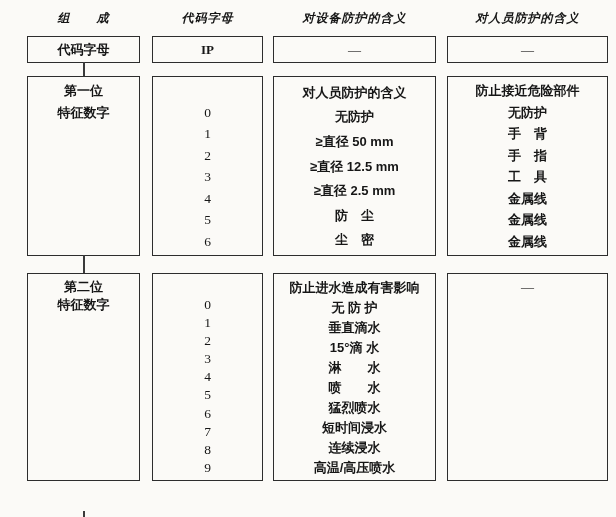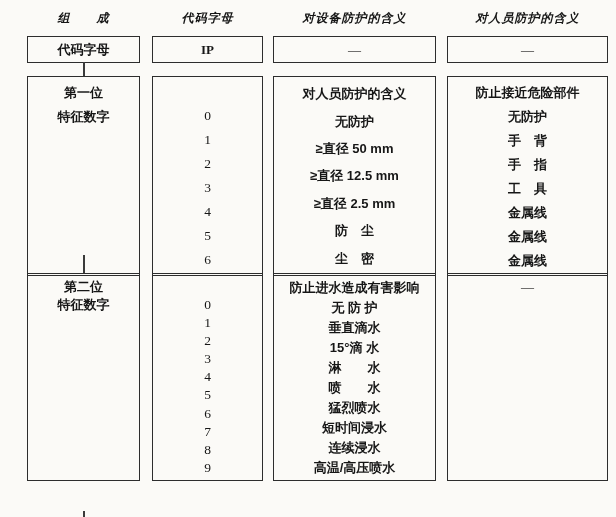--- a/index.html
+++ b/index.html
@@ -45,21 +45,21 @@
   .serifish{font-family:"Liberation Serif", serif;font-weight:600;}
   .dash{font-weight:400;font-family:"Liberation Serif", serif;}
   .vline{
     position:absolute;left:83px;width:1.5px;background:#3a3a3a;
   }
   
   .c1{left:27px;width:113px;}
   .c2{left:152px;width:111px;}
   .c3{left:273px;width:163px;}
   .c4{left:447px;width:161px;}
-  .secA{top:76px;height:200px;}
+  .secA{top:76px;height:180px;}
   .secB{top:273px;height:208px;}
 </style>
 </head>
 <body>
 
 <div class="stage">
 
   <div class="hdr c1">组　　成</div>
   <div class="hdr c2">代码字母</div>
   <div class="hdr c3">对设备防护的含义</div>

